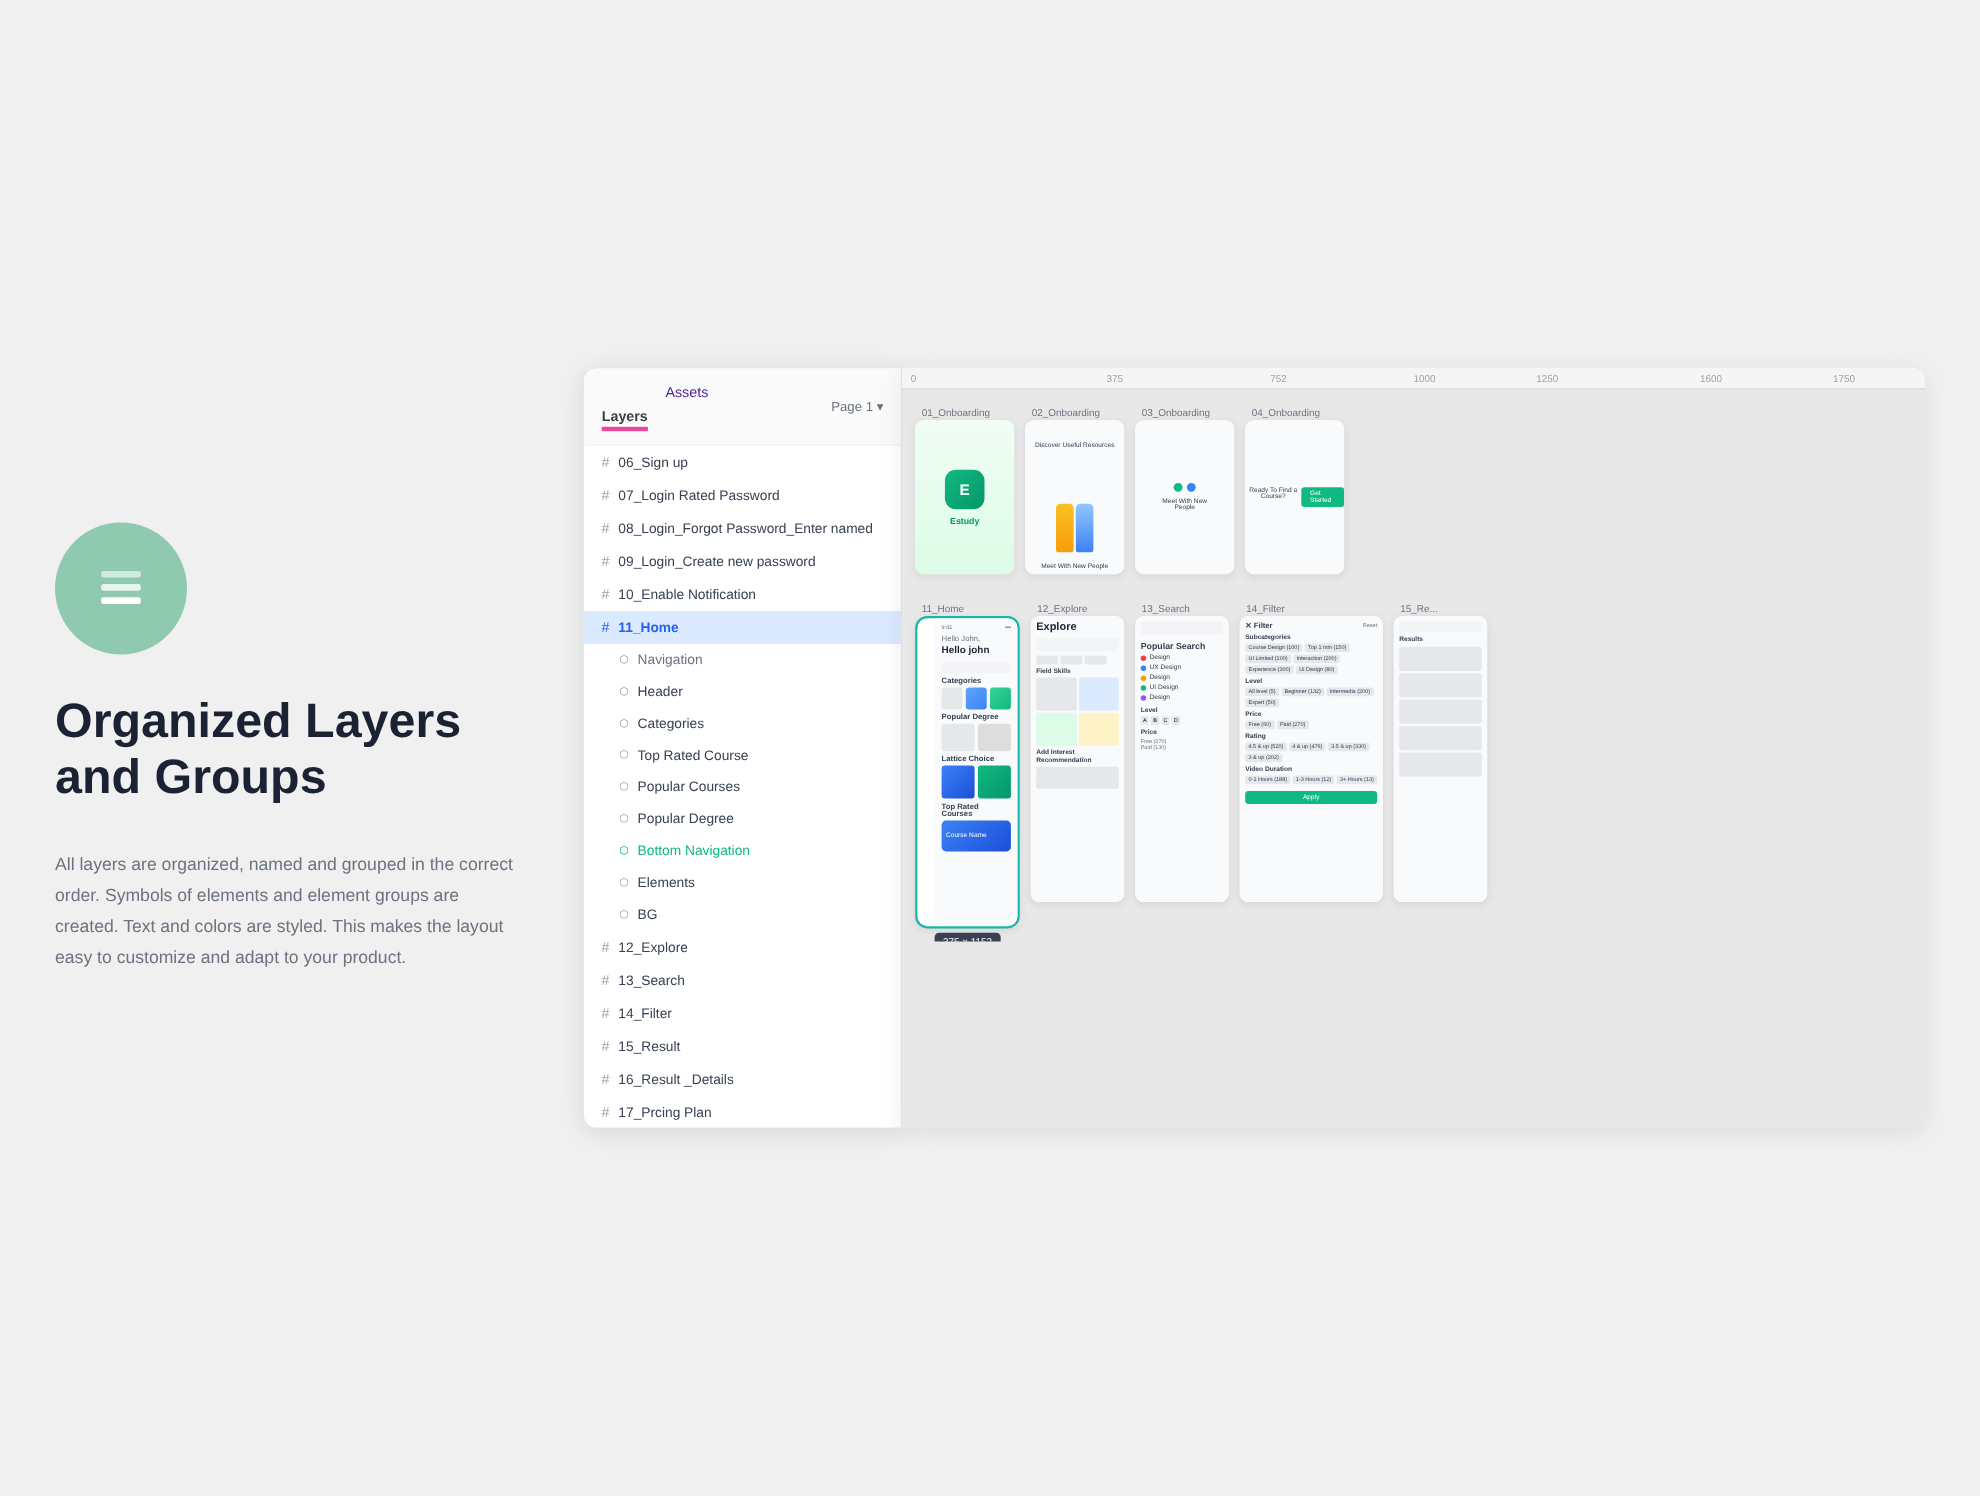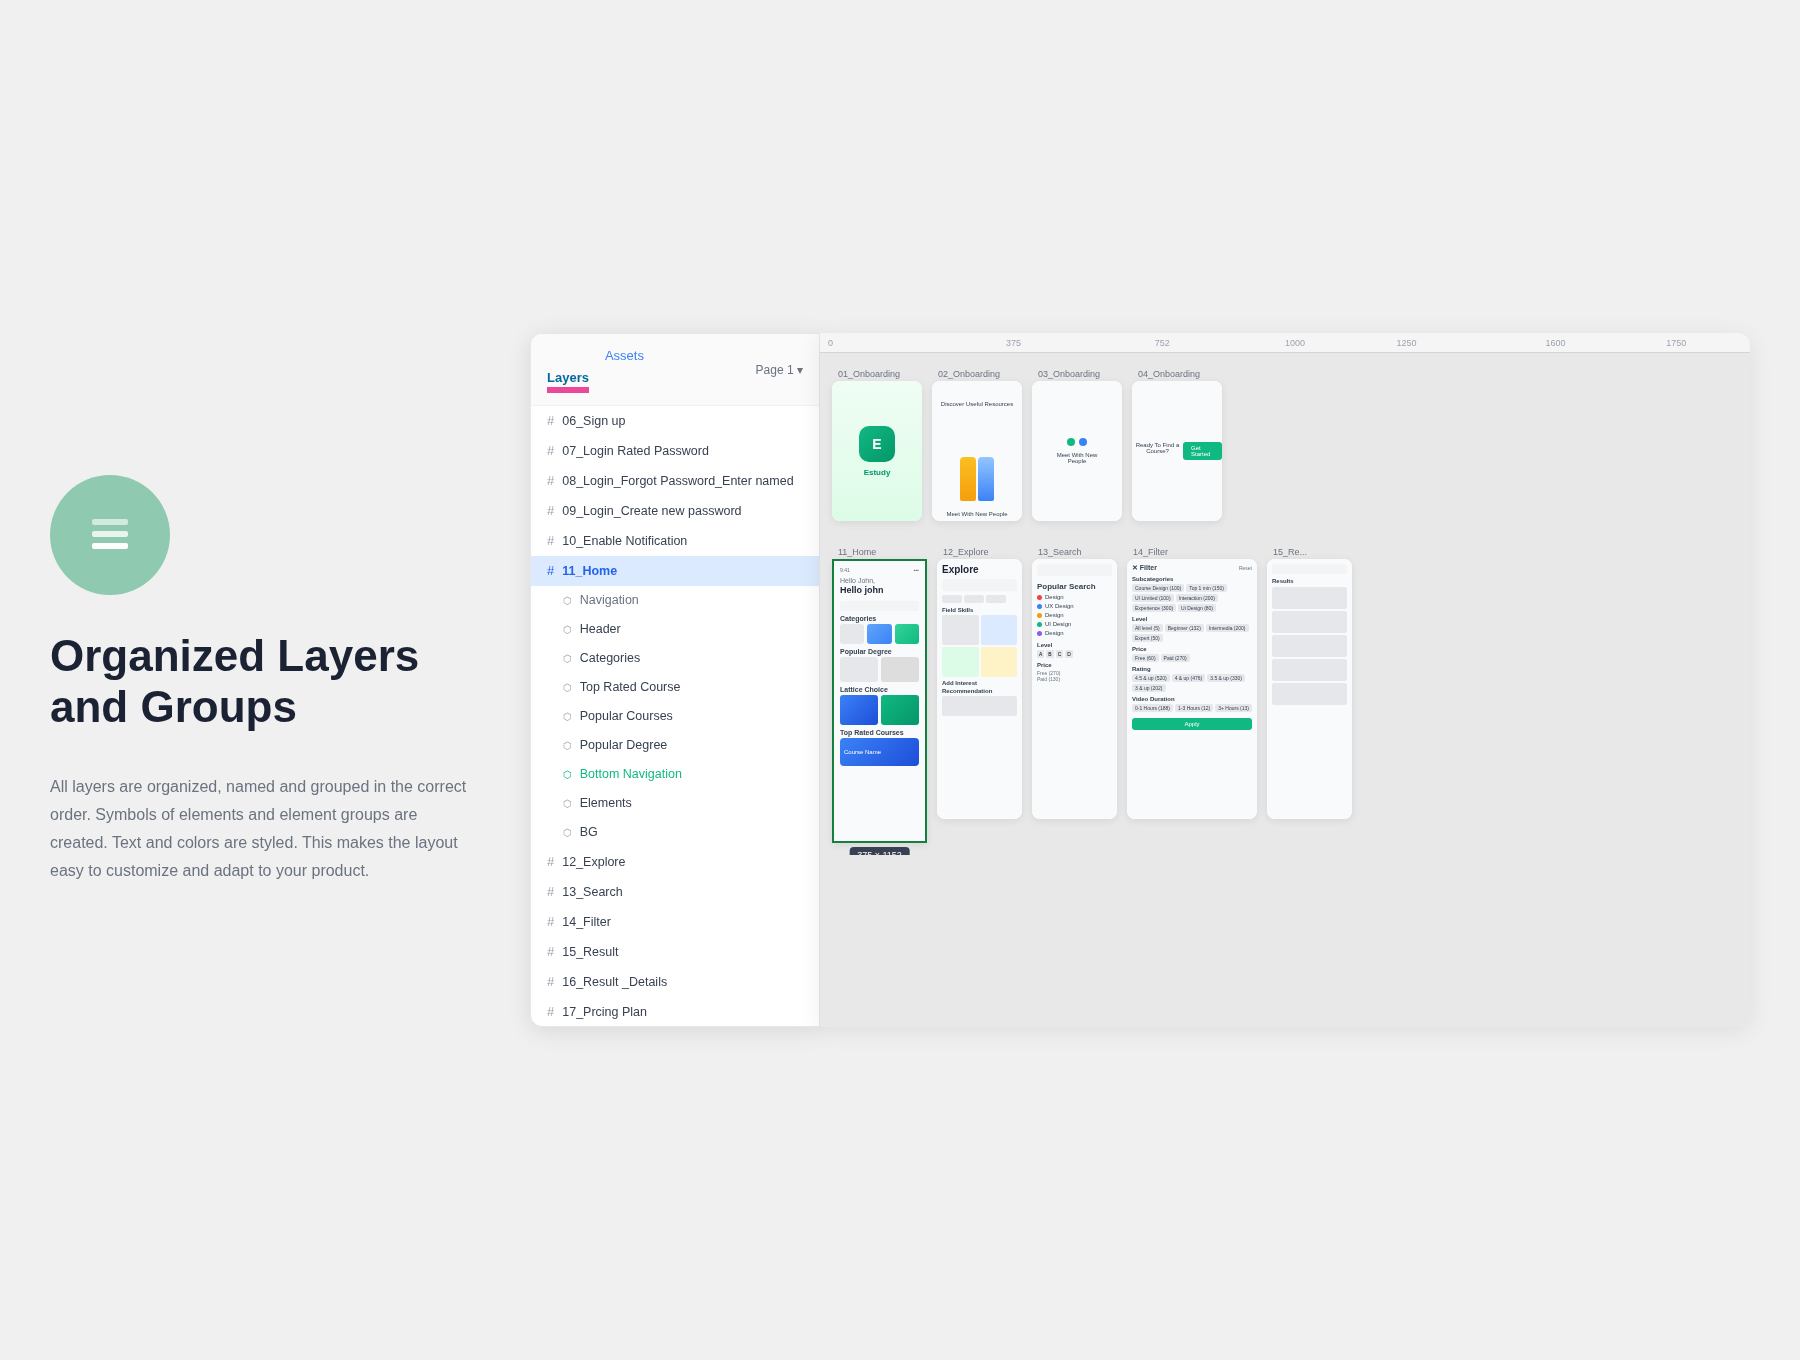--- a/index.html
+++ b/index.html
@@ -75,28 +75,28 @@
       padding: 12px 16px;
       border-bottom: 1px solid #f0f0f0;
       background: #fafafa;
     }
     .panel-tabs {
       display: flex;
       gap: 16px;
     }
     .panel-tab {
       font-size: 13px;
-      color: #3b82f6;
+      color: #4c1d95;
       cursor: pointer;
       padding: 2px 0;
     }
     .panel-tab.active {
-      color: #0369a1;
+      color: #404040;
       font-weight: 600;
-      border-bottom: 6px solid #ec4899;
+      border-bottom: 4px solid #ec4899;
       margin-top: 22px;
     }
     .panel-page-label {
       font-size: 12px;
       color: #6b7280;
     }
     .layer-list {
       overflow-y: auto;
       max-height: 620px;
     }
@@ -346,22 +346,23 @@
     .mini-card {
       flex: 1;
       height: 20px;
       border-radius: 3px;
       background: #e5e7eb;
     }
     .mini-card.blue { background: linear-gradient(135deg, #60a5fa, #3b82f6); }
     .mini-card.green { background: linear-gradient(135deg, #34d399, #10b981); }
 
     .home-selected-border {
-      border: 2px solid #15803d;
-      border-radius: 0;
+      border: 2px solid #14b8a6;
+      border-radius: 11px;
+      padding-left: 16px;
     }
 
     .size-badge {
       position: absolute;
       bottom: -20px;
       left: 50%;
       transform: translateX(-50%);
       background: #374151;
       color: white;
       font-size: 9px;

